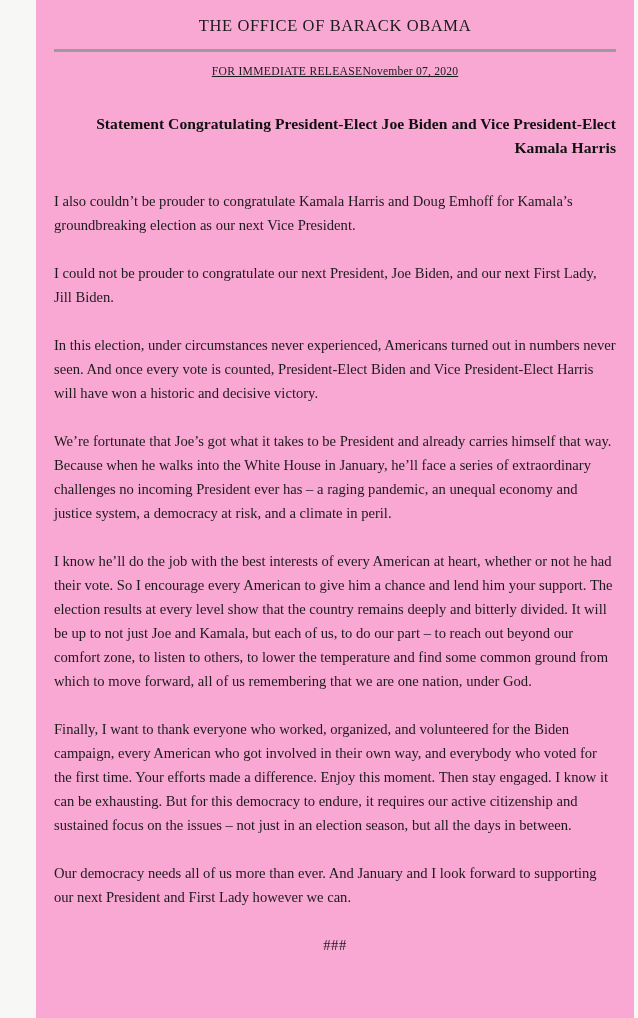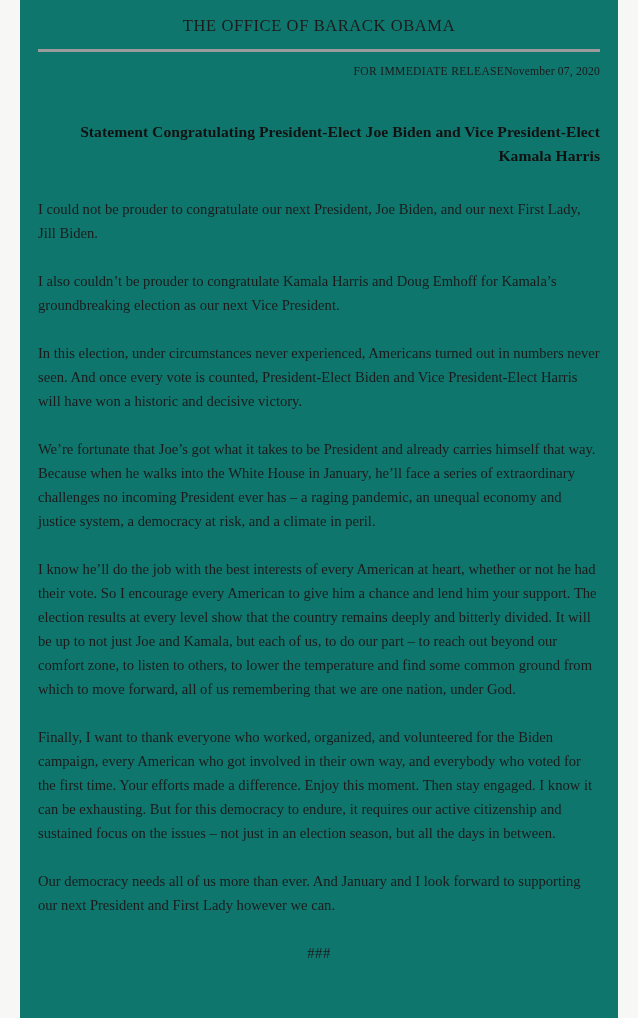--- a/index.html
+++ b/index.html
@@ -11,25 +11,25 @@
     width: 638px;
     height: 1018px;
     background: #f7f7f6;
     font-family: "Liberation Serif", "DejaVu Serif", serif;
     color: #1b1b1b;
     overflow: hidden;
   }
 
   .page {
     position: absolute;
-    left: 20px;
+    left: 36px;
     top: 0;
     width: 598px;
     min-height: 1018px;
-    background: #0f766e;
+    background: #f9a8d4;
     box-sizing: border-box;
   }
 
   .masthead {
     text-align: center;
     padding-top: 15px;
   }
 
   .masthead-title {
     font-family: "Liberation Serif", "DejaVu Serif", serif;
@@ -42,25 +42,26 @@
   }
 
   .rule {
     height: 3px;
     background: #9b9b9b;
     margin: 13px 18px 0 18px;
   }
 
   .meta-row {
     display: flex;
-    justify-content: flex-end;
+    justify-content: center;
     align-items: baseline;
-    margin: 13px 18px 12px 18px;
+    margin: 13px 18px 4px 18px;
     font-size: 11.6px;
     color: #1b1b1b;
+    text-decoration: underline;
   }
 
   .meta-release {
     letter-spacing: 0.3px;
   }
 
   .meta-date {
     letter-spacing: 0.2px;
   }
 
@@ -114,22 +115,22 @@
   <div class="meta-row">
     <span class="meta-release">FOR IMMEDIATE RELEASE</span>
     <span class="meta-date">November 07, 2020</span>
   </div>
 
   <div class="content">
 
     <h2 class="statement-title">Statement Congratulating President-Elect Joe Biden and Vice President-Elect Kamala Harris</h2>
 
     <div class="body-copy">
+      <p class="para">I also couldn’t be prouder to congratulate Kamala Harris and Doug Emhoff for Kamala’s groundbreaking election as our next Vice President.</p>
       <p class="para">I could not be prouder to congratulate our next President, Joe Biden, and our next First Lady, Jill Biden.</p>
-      <p class="para">I also couldn’t be prouder to congratulate Kamala Harris and Doug Emhoff for Kamala’s groundbreaking election as our next Vice President.</p>
       <p class="para">In this election, under circumstances never experienced, Americans turned out in numbers never seen. And once every vote is counted, President-Elect Biden and Vice President-Elect Harris will have won a historic and decisive victory.</p>
       <p class="para">We’re fortunate that Joe’s got what it takes to be President and already carries himself that way. Because when he walks into the White House in January, he’ll face a series of extraordinary challenges no incoming President ever has – a raging pandemic, an unequal economy and justice system, a democracy at risk, and a climate in peril.</p>
       <p class="para">I know he’ll do the job with the best interests of every American at heart, whether or not he had their vote. So I encourage every American to give him a chance and lend him your support. The election results at every level show that the country remains deeply and bitterly divided. It will be up to not just Joe and Kamala, but each of us, to do our part – to reach out beyond our comfort zone, to listen to others, to lower the temperature and find some common ground from which to move forward, all of us remembering that we are one nation, under God.</p>
       <p class="para">Finally, I want to thank everyone who worked, organized, and volunteered for the Biden campaign, every American who got involved in their own way, and everybody who voted for the first time. Your efforts made a difference. Enjoy this moment. Then stay engaged. I know it can be exhausting. But for this democracy to endure, it requires our active citizenship and sustained focus on the issues – not just in an election season, but all the days in between.</p>
       <p class="para">Our democracy needs all of us more than ever. And January and I look forward to supporting our next President and First Lady however we can.</p>
     </div>
 
     <div class="endmark">###</div>
 
   </div>

